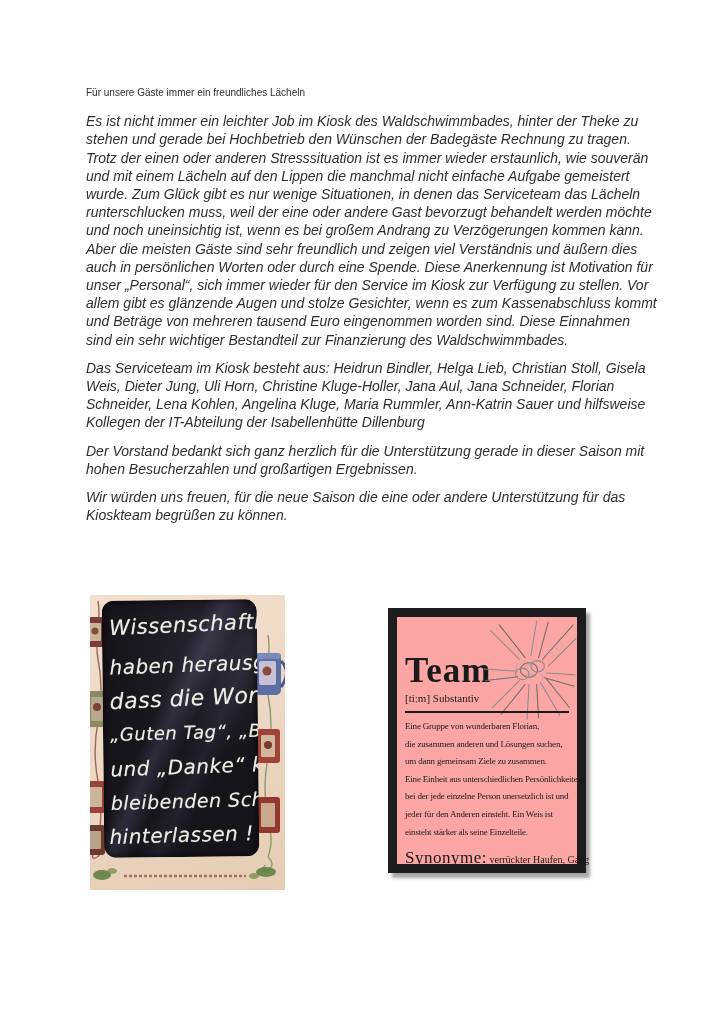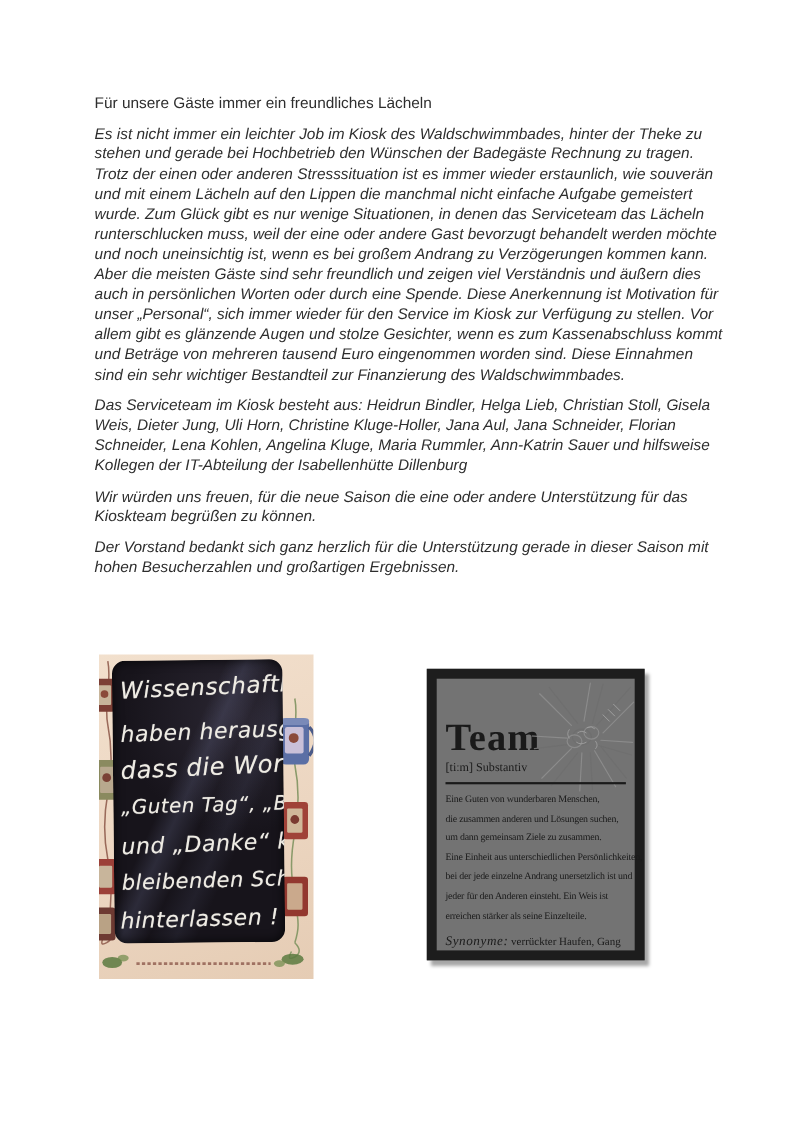--- a/index.html
+++ b/index.html
@@ -5,21 +5,21 @@
   html,body{margin:0;padding:0;background:#ffffff;}
   body{
     width:724px;height:1024px;position:relative;overflow:hidden;
     font-family:"Liberation Sans",sans-serif;color:#2e2e2e;
   }
   .text-block{
     position:absolute;left:86px;top:84px;width:572px;
     font-size:14px;line-height:18.2px;
   }
   .text-block h1{
-    font-size:14px;font-weight:400;margin:0 0 9px 0;line-height:18.2px;
+    font-size:10px;font-weight:400;margin:0 0 9px 0;line-height:18.2px;
   }
   .text-block p{margin:10px 0 9px 0;font-style:italic;}
 
   
   .photo-left{
     position:absolute;left:90px;top:595px;width:195px;height:295px;
     background:linear-gradient(160deg,#f2e0cd 0%,#ecd6c1 55%,#e5ccb4 100%);
     overflow:hidden;
   }
   .photo-left svg.deco{position:absolute;left:0;top:0;pointer-events:none;}
@@ -48,45 +48,45 @@
   .chalk-line:nth-child(2){font-size:20px;transform:rotate(-1.5deg);padding-top:6px;}
   .chalk-line:nth-child(3){font-size:22px;transform:rotate(-2deg);}
   .chalk-line:nth-child(4){font-size:18px;transform:rotate(-1deg);}
   .chalk-line:nth-child(5){font-size:20px;transform:rotate(-1.5deg);}
   .chalk-line:nth-child(6){font-size:19px;transform:rotate(-1deg);}
   .chalk-line:nth-child(7){font-size:20px;transform:rotate(-1deg);text-align:center;padding-left:0;}
 
   
   .photo-right{
     position:absolute;left:388px;top:608px;width:198px;height:265px;
-    border:9px solid #1d1d1d;background:#737373;box-sizing:border-box;
+    border:9px solid #1d1d1d;background:#fca5a5;box-sizing:border-box;
     box-shadow:4px 5px 3px rgba(0,0,0,0.35);
   }
   .poster-inner{position:relative;width:100%;height:100%;padding:6px 8px;box-sizing:border-box;
     font-family:"Liberation Serif",serif;color:#1a1a1a;}
   .hands-sketch{position:absolute;right:0px;top:2px;}
   .team-title{
     font-size:35px;font-weight:700;letter-spacing:1px;line-height:36px;margin-top:30px;
   }
   .team-pron{font-size:11px;margin-top:3px;}
   .poster-rule{border:none;border-top:2px solid #1a1a1a;margin:7px 0 5px 0;position:relative;z-index:2;}
   .def-line{font-size:9px;line-height:17.6px;white-space:nowrap;letter-spacing:-0.2px;}
   .def-line:nth-child(n+4){font-weight:400;}
   .syn-row{margin-top:7px;font-size:10px;white-space:nowrap;}
-  .syn-label{font-size:12px;letter-spacing:0.5px;font-style:italic;}
+  .syn-label{font-size:17px;letter-spacing:0.5px;}
 </style>
 </head>
 <body>
 
 <div class="text-block">
   <h1>Für unsere Gäste immer ein freundliches Lächeln</h1>
   <p>Es ist nicht immer ein leichter Job im Kiosk des Waldschwimmbades, hinter der Theke zu stehen und gerade bei Hochbetrieb den Wünschen der Badegäste Rechnung zu tragen. Trotz der einen oder anderen Stresssituation ist es immer wieder erstaunlich, wie souverän und mit einem Lächeln auf den Lippen die manchmal nicht einfache Aufgabe gemeistert wurde. Zum Glück gibt es nur wenige Situationen, in denen das Serviceteam das Lächeln runterschlucken muss, weil der eine oder andere Gast bevorzugt behandelt werden möchte und noch uneinsichtig ist, wenn es bei großem Andrang zu Verzögerungen kommen kann. Aber die meisten Gäste sind sehr freundlich und zeigen viel Verständnis und äußern dies auch in persönlichen Worten oder durch eine Spende. Diese Anerkennung ist Motivation für unser „Personal“, sich immer wieder für den Service im Kiosk zur Verfügung zu stellen. Vor allem gibt es glänzende Augen und stolze Gesichter, wenn es zum Kassenabschluss kommt und Beträge von mehreren tausend Euro eingenommen worden sind. Diese Einnahmen sind ein sehr wichtiger Bestandteil zur Finanzierung des Waldschwimmbades.</p>
   <p>Das Serviceteam im Kiosk besteht aus: Heidrun Bindler, Helga Lieb, Christian Stoll, Gisela Weis, Dieter Jung, Uli Horn, Christine Kluge-Holler, Jana Aul, Jana Schneider, Florian Schneider, Lena Kohlen, Angelina Kluge, Maria Rummler, Ann-Katrin Sauer und hilfsweise Kollegen der IT-Abteilung der Isabellenhütte Dillenburg</p>
+  <p>Der Vorstand bedankt sich ganz herzlich für die Unterstützung gerade in dieser Saison mit hohen Besucherzahlen und großartigen Ergebnissen.</p>
   <p>Wir würden uns freuen, für die neue Saison die eine oder andere Unterstützung für das Kioskteam begrüßen zu können.</p>
-  <p>Der Vorstand bedankt sich ganz herzlich für die Unterstützung gerade in dieser Saison mit hohen Besucherzahlen und großartigen Ergebnissen.</p>
 </div>
 
 <div class="photo-left">
   <svg class="deco" width="195" height="295" viewBox="0 0 195 295">
 
     <path d="M8 6 C 12 26, 4 44, 8 64 S 12 104, 8 126 S 4 166, 8 186 S 12 226, 8 248" stroke="#9a6a5a" stroke-width="1.4" fill="none"></path>
     <path d="M8 248 q 7 9 -1 14 q -7 4 -3 -5" stroke="#9a6a5a" stroke-width="1.4" fill="none"></path>
 
     <g>
       <rect x="-5" y="22" width="20" height="30" rx="3" fill="#7c3f35"></rect>
@@ -175,27 +175,27 @@
       <ellipse cx="43" cy="57" rx="7" ry="6"></ellipse>
       <path d="M46 49 q4 -3 8 0 M45 58 q4 3 9 0 M55 44 q4 -2 7 1" stroke="#a0a0a0" stroke-width="0.8"></path>
       <path d="M38 46 q-3 4 0 8 M63 57 q3 4 0 7" stroke="#a0a0a0" stroke-width="0.8"></path>
     </svg>
 
     <div class="team-title">Team</div>
     <div class="team-pron">[tiːm] Substantiv</div>
     <hr class="poster-rule">
 
     <div>
-      <div class="def-line">Eine Guten von wunderbaren Menschen,</div>
+      <div class="def-line">Eine Gruppe von wunderbaren Florian,</div>
       <div class="def-line">die zusammen anderen und Lösungen suchen,</div>
       <div class="def-line">um dann gemeinsam Ziele zu zusammen.</div>
       <div class="def-line">Eine Einheit aus unterschiedlichen Persönlichkeiten,</div>
-      <div class="def-line">bei der jede einzelne Andrang unersetzlich ist und</div>
+      <div class="def-line">bei der jede einzelne Person unersetzlich ist und</div>
       <div class="def-line">jeder für den Anderen einsteht. Ein Weis ist</div>
-      <div class="def-line">erreichen stärker als seine Einzelteile.</div>
+      <div class="def-line">einsteht stärker als seine Einzelteile.</div>
     </div>
 
     <div class="syn-row">
       <span class="syn-label">Synonyme:</span>
       <span>verrückter Haufen, Gang</span>
     </div>
   </div>
 </div>
 
 </body></html>

